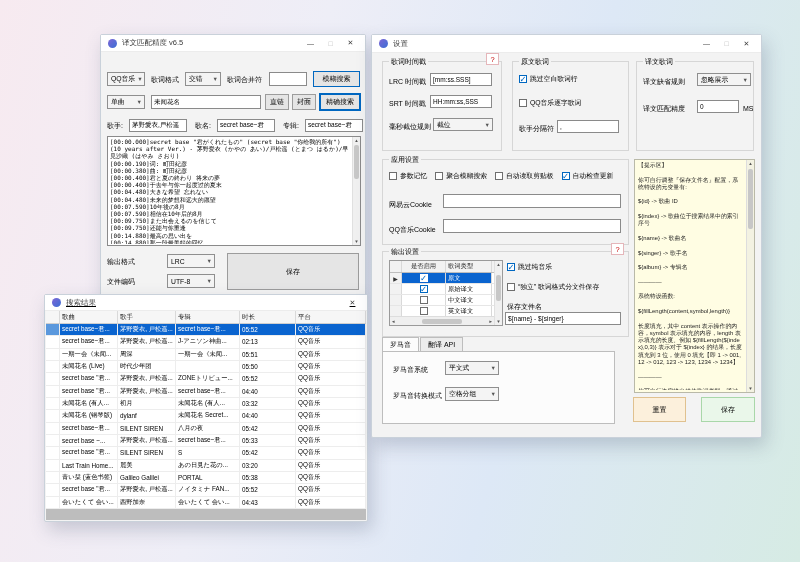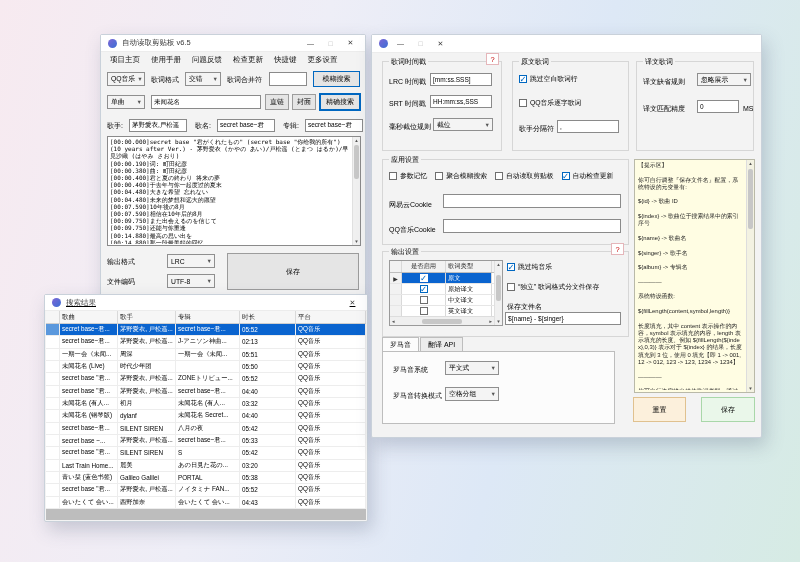--- a/index.html
+++ b/index.html
@@ -87,34 +87,25 @@
   .hint { position:absolute; background:#fffde3; border:1px solid #b9b9a8; overflow:hidden; }
   .hint-text { position:absolute; inset:2px 10px 2px 3px; font-size:5.9px; line-height:7.3px;
                color:#1d1d1d; white-space:pre-wrap; word-break:break-all; overflow:hidden; }
 </style>
 </head>
 <body>
 
 <div class="window" style="left:100px; top:34px; width:266px; height:264px; z-index:1;">
   <div class="titlebar">
     <span class="appicon"></span>
-    <span class="wtitle">自动读取剪贴板 v6.5</span>
+    <span class="wtitle">译文匹配精度 v6.5</span>
     <span class="wctrl">—</span>
     <span class="wctrl dim">□</span>
     <span class="wctrl">✕</span>
   </div>
-  <div class="menubar">
-
-  <span class="menuitem">项目主页</span>
-      <span class="menuitem">使用手册</span>
-      <span class="menuitem">问题反馈</span>
-      <span class="menuitem">检查更新</span>
-      <span class="menuitem">快捷键</span>
-      <span class="menuitem">更多设置</span>
-    </div>
 
   <div class="select" style="left:6px; top:37px; width:38px;">
     <span>QQ音乐</span>
       <span class="arr">▼</span>
   </div>
   <div class="lbl" style="left:50px; top:38px;">歌词格式</div>
   <div class="select" style="left:84px; top:37px; width:36px;">
     <span>交错</span>
       <span class="arr">▼</span>
   </div>
@@ -324,20 +315,21 @@
         <div class="scell c4">04:43</div>
         <div class="scell c5">QQ音乐</div>
       </div>
     </div>
   <div class="hscroll"></div>
 </div>
 
 <div class="window" style="left:371px; top:34px; width:391px; height:404px; z-index:3;">
   <div class="titlebar" style="height:18px;">
     <span class="appicon"></span>
+    <span class="wtitle">设置</span>
     <span class="wctrl">—</span>
     <span class="wctrl dim">□</span>
     <span class="wctrl">✕</span>
   </div>
 
   <div class="group" style="left:10px; top:26px; width:120px; height:90px;">
     <span class="gtitle">歌词时间戳</span>
     <div class="help" style="right:2px; top:-9px;">?</div>
     <div class="lbl" style="left:6px; top:13px;">LRC 时间戳</div>
     <div class="inp" style="left:47px; top:11px; width:62px; height:13px;">[mm:ss.SSS]</div>

